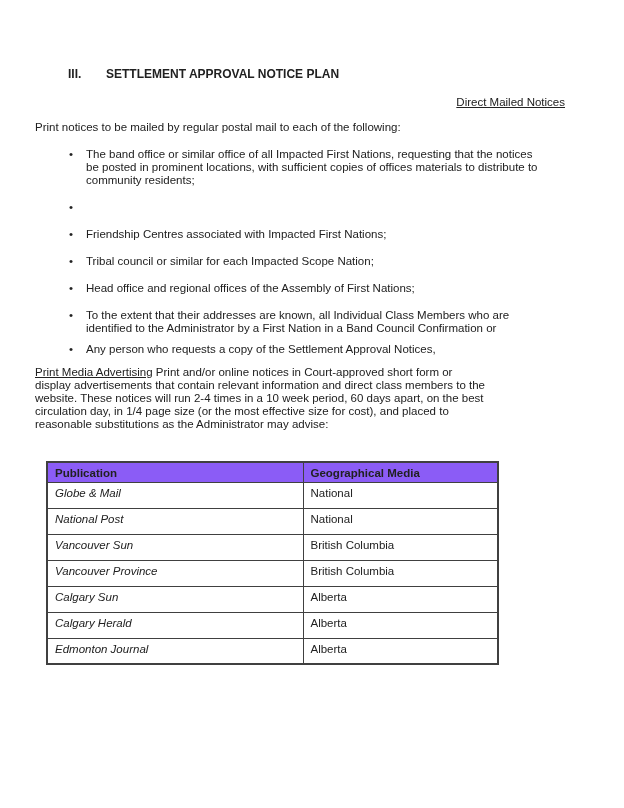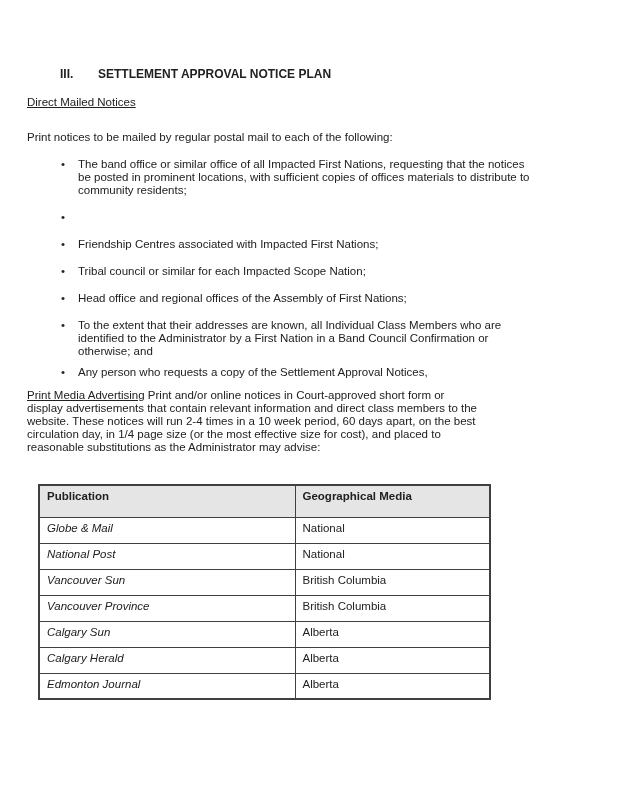--- a/index.html
+++ b/index.html
@@ -3,39 +3,40 @@
 <meta charset="utf-8">
 <style>
   html, body { margin: 0; padding: 0; background: #e8e8e8; }
   .page {
     position: relative;
     width: 624px;
     height: 808px;
     margin: 0 auto;
     background: #ffffff;
     box-sizing: border-box;
-    padding: 68px 59px 0 27px;
+    padding: 68px 59px 0 35px;
     font-family: "Liberation Sans", "DejaVu Sans", sans-serif;
     font-size: 11.5px;
     line-height: 13px;
     color: #212121;
     overflow: hidden;
   }
   .heading {
     margin-left: 33px;
     margin-bottom: 15px;
     font-weight: bold;
     font-size: 12px;
     white-space: nowrap;
   }
   .h-num { display: inline-block; width: 38px; }
   .subhead {
     text-decoration: underline;
-    margin-bottom: 22px;
+    margin-bottom: 12px;
     white-space: nowrap;
+    text-align: right;
   }
   .para { margin: 0; }
   .intro { margin-bottom: 14px; }
   .line { white-space: nowrap; }
   .bullets { list-style: none; margin: 0; padding: 0 0 0 34px; }
   .bullet { display: flex; margin-bottom: 14px; }
   .bullet:nth-child(6) { margin-bottom: 8px; }
   .bullet:nth-child(7) { margin-bottom: 10px; }
   .marker { width: 17px; flex: none; }
   .where { margin-bottom: 7px; }
@@ -52,23 +53,23 @@
   .pub-table th, .pub-table td {
     border: 1px solid #404040;
     vertical-align: top;
     text-align: left;
     box-sizing: border-box;
     padding: 4px 6px 0 7px;
     overflow: hidden;
     white-space: nowrap;
   }
   .pub-table th {
-    background: #e5e5e5;
+    background: #8b5cf6;
     font-weight: bold;
-    height: 32px;
+    height: 20px;
   }
   .pub-table td { height: 26px; font-weight: normal; }
   .pub-table td.pub { font-style: italic; }
   .col-publication { width: 256px; }
   .col-scope { width: 195px; }
 </style>
 </head>
 <body>
 
 <div class="page">
@@ -109,21 +110,20 @@
       <span class="marker">•</span>
       <div class="btext">
           <div class="line">Head office and regional offices of the Assembly of First Nations;</div>
         </div>
     </li>
     <li class="bullet">
       <span class="marker">•</span>
       <div class="btext">
           <div class="line">To the extent that their addresses are known, all Individual Class Members who are</div>
           <div class="line">identified to the Administrator by a First Nation in a Band Council Confirmation or</div>
-          <div class="line">otherwise; and</div>
         </div>
     </li>
     <li class="bullet">
       <span class="marker">•</span>
       <div class="btext">
           <div class="line">Any person who requests a copy of the Settlement Approval Notices,</div>
         </div>
     </li>
   </ul>
 

